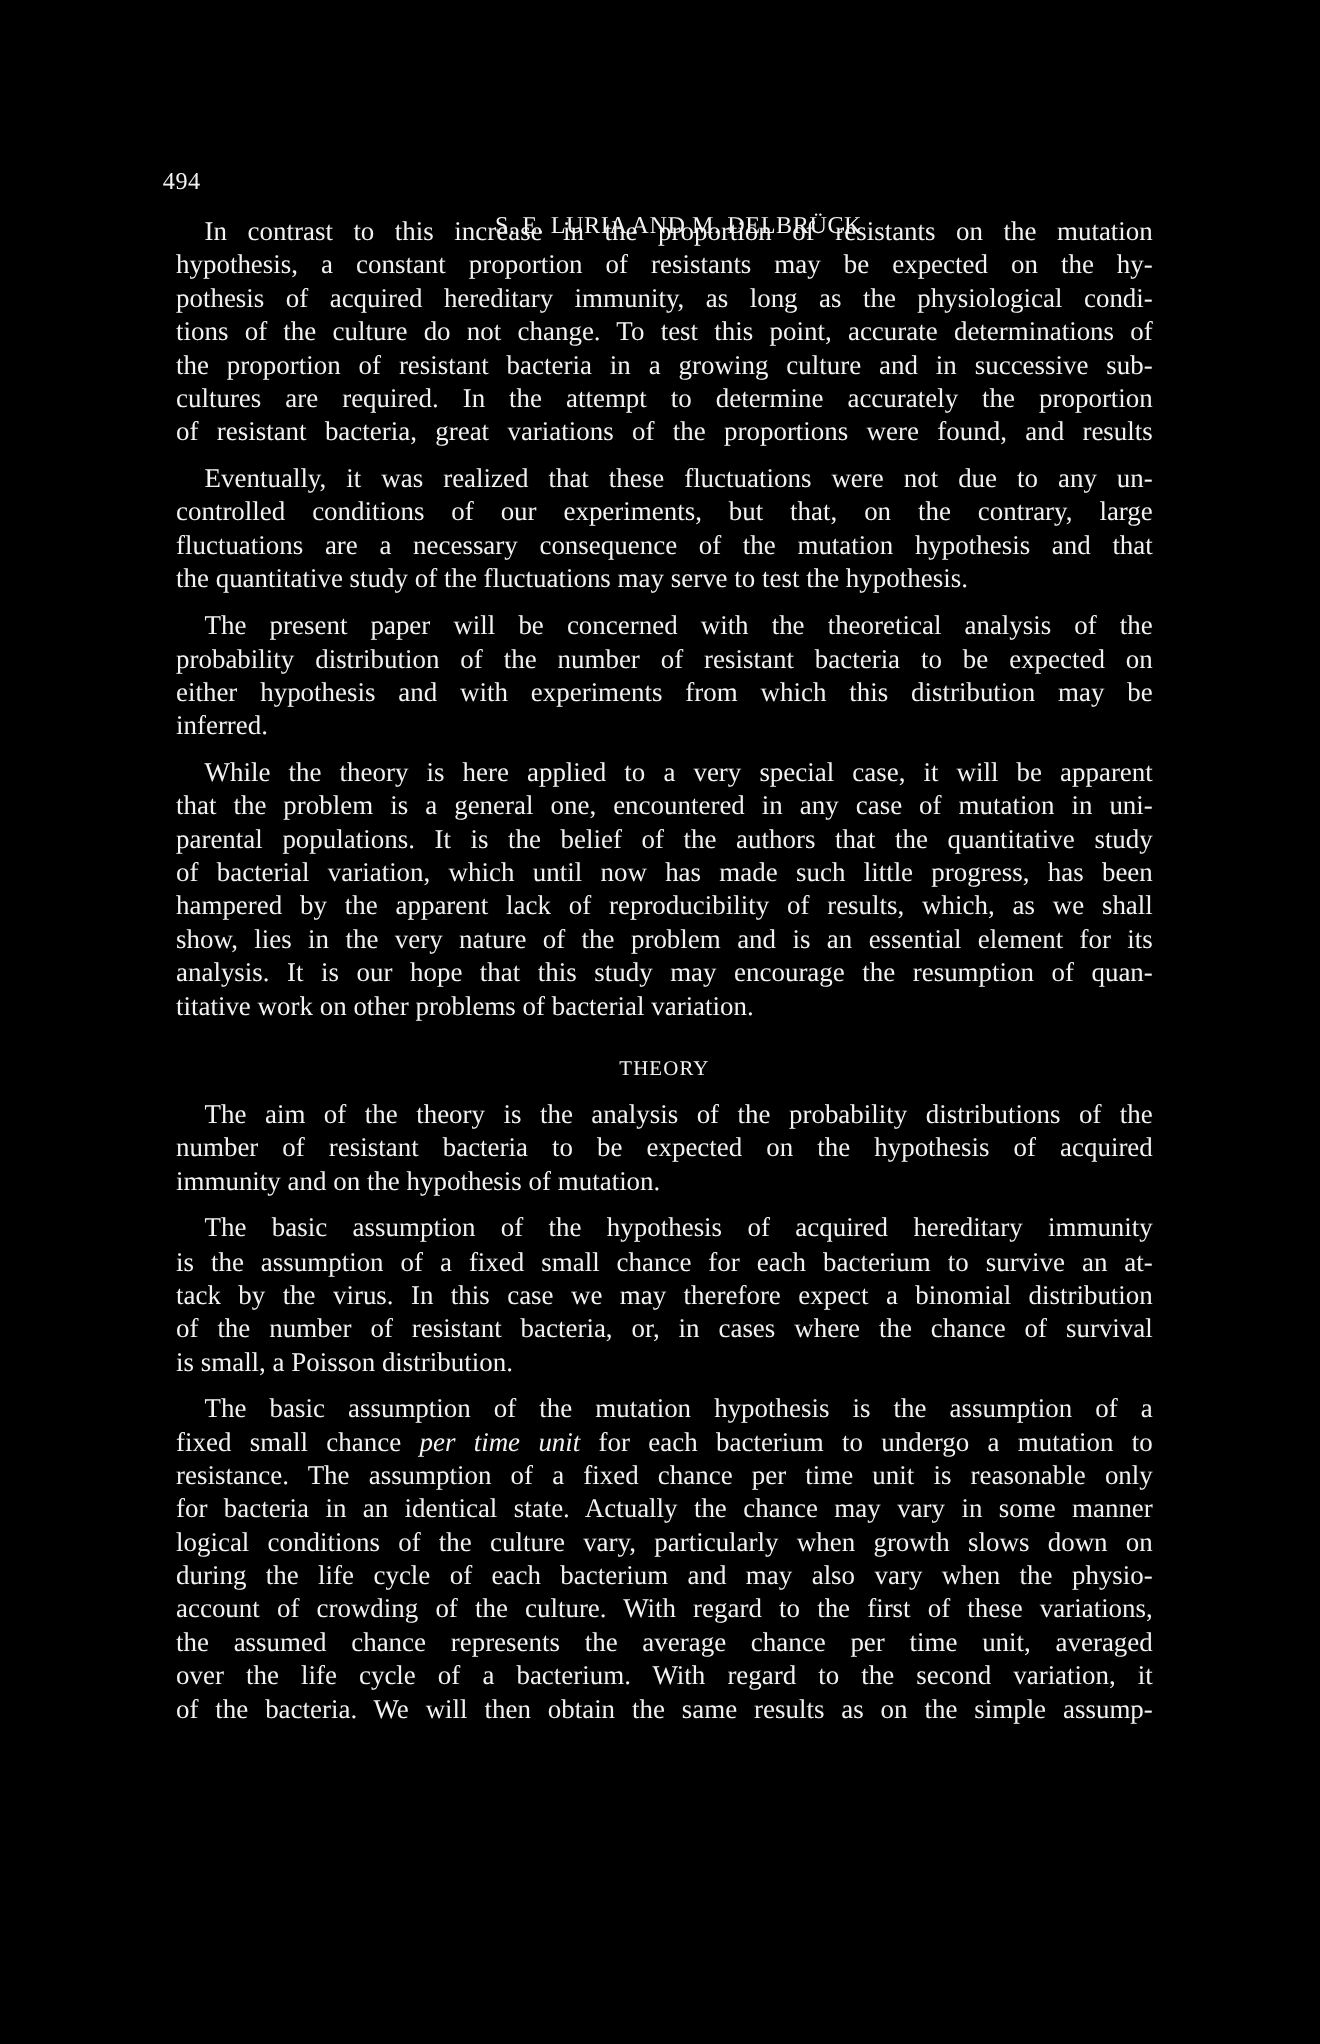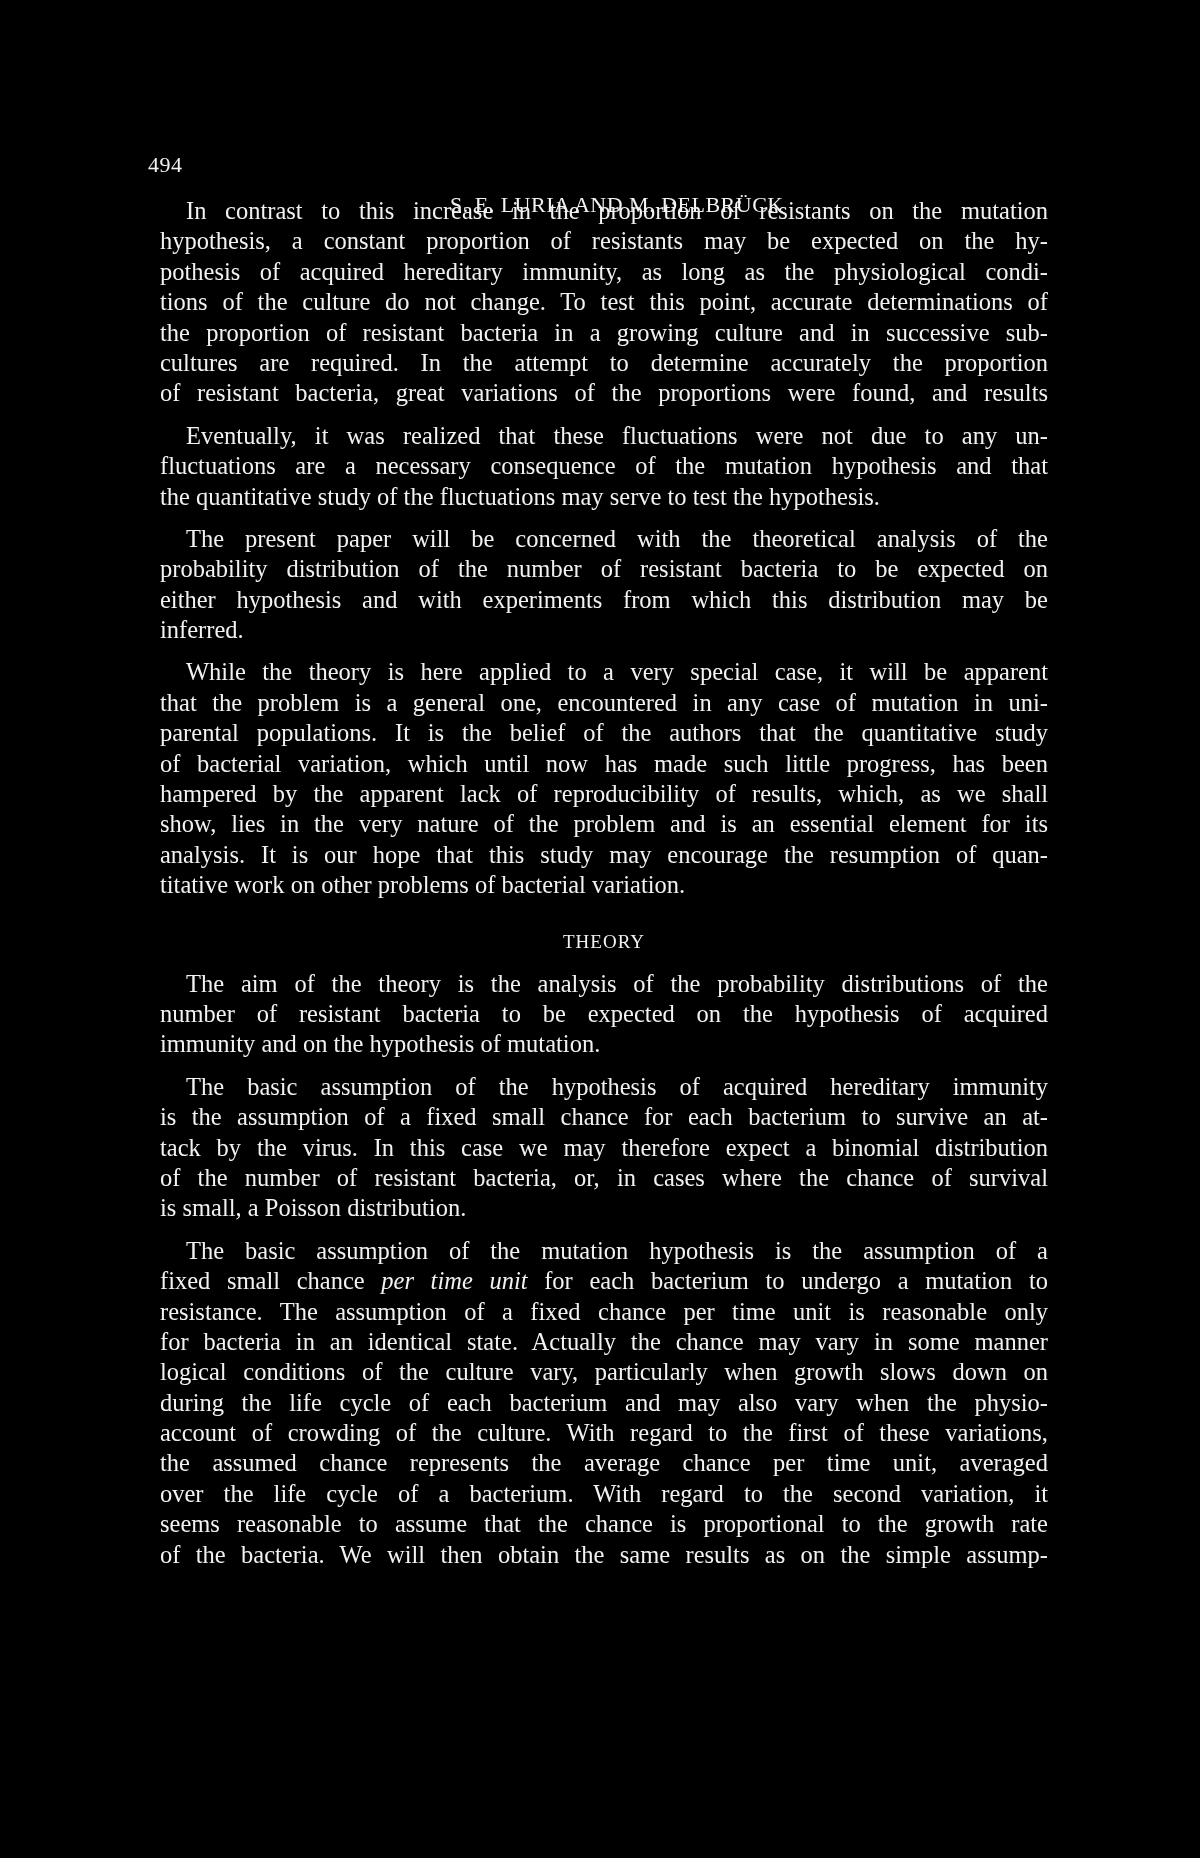--- a/index.html
+++ b/index.html
@@ -81,20 +81,21 @@
     <span class="line">hypothesis, a constant proportion of resistants may be expected on the hy-</span>
     <span class="line">pothesis of acquired hereditary immunity, as long as the physiological condi-</span>
     <span class="line">tions of the culture do not change. To test this point, accurate determinations of</span>
     <span class="line">the proportion of resistant bacteria in a growing culture and in successive sub-</span>
     <span class="line">cultures are required. In the attempt to determine accurately the proportion</span>
     <span class="line">of resistant bacteria, great variations of the proportions were found, and results</span>
   </div>
 
   <div class="para">
     <span class="line first">Eventually, it was realized that these fluctuations were not due to any un-</span>
+    <span class="line">controlled conditions of our experiments, but that, on the contrary, large</span>
     <span class="line">fluctuations are a necessary consequence of the mutation hypothesis and that</span>
     <span class="line last">the quantitative study of the fluctuations may serve to test the hypothesis.</span>
   </div>
 
   <div class="para">
     <span class="line first">The present paper will be concerned with the theoretical analysis of the</span>
     <span class="line">probability distribution of the number of resistant bacteria to be expected on</span>
     <span class="line">either hypothesis and with experiments from which this distribution may be</span>
     <span class="line last">inferred.</span>
   </div>
@@ -129,17 +130,16 @@
   <div class="para">
     <span class="line first">The basic assumption of the mutation hypothesis is the assumption of a</span>
     <span class="line"><span style="white-space: pre;">fixed small chance </span><span class="italic" style="white-space: pre;">per time unit</span><span style="white-space: pre;"> for each bacterium to undergo a mutation to</span></span>
     <span class="line">resistance. The assumption of a fixed chance per time unit is reasonable only</span>
     <span class="line">for bacteria in an identical state. Actually the chance may vary in some manner</span>
     <span class="line">logical conditions of the culture vary, particularly when growth slows down on</span>
     <span class="line">during the life cycle of each bacterium and may also vary when the physio-</span>
     <span class="line">account of crowding of the culture. With regard to the first of these variations,</span>
     <span class="line">the assumed chance represents the average chance per time unit, averaged</span>
     <span class="line">over the life cycle of a bacterium. With regard to the second variation, it</span>
-    <span class="line">seems reasonable to assume that the chance is proportional to the growth rate</span>
     <span class="line">of the bacteria. We will then obtain the same results as on the simple assump-</span>
   </div>
 
 </div>
 
 </body></html>

